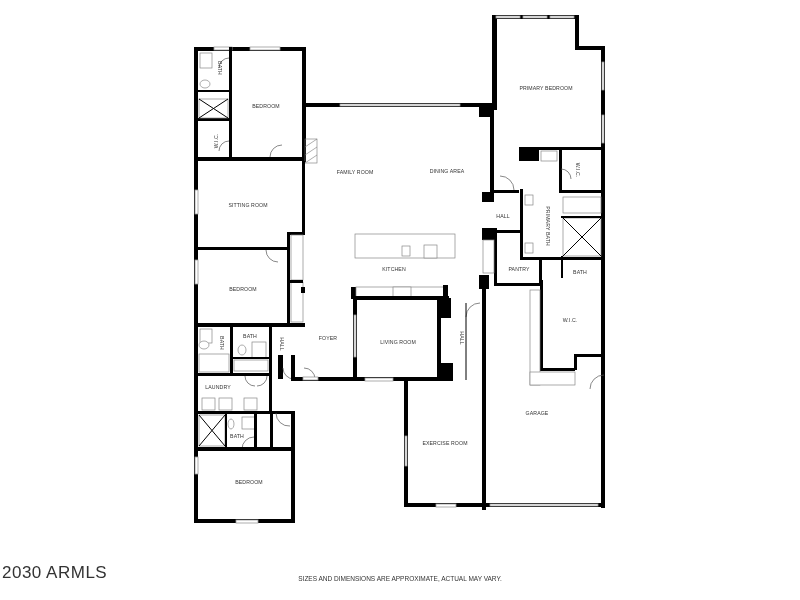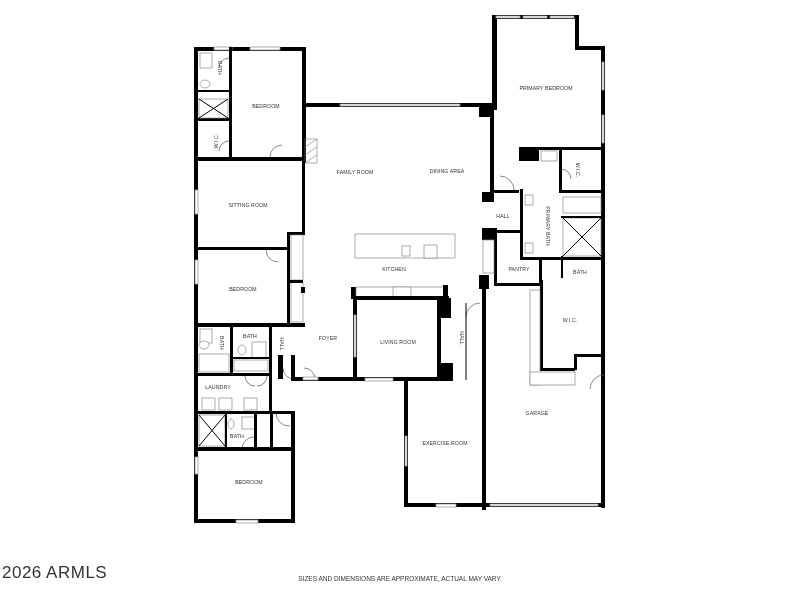--- a/index.html
+++ b/index.html
@@ -215,14 +215,14 @@
 <div class="lbl" style="left:445px;top:443px;">EXERCISE ROOM</div>
 <div class="lbl" style="left:546px;top:88px;">PRIMARY BEDROOM</div>
 <div class="lbl v" style="left:578px;top:170px;">W.I.C.</div>
 <div class="lbl" style="left:503px;top:216px;">HALL</div>
 <div class="lbl v" style="left:548px;top:226px;">PRIMARY BATH</div>
 <div class="lbl" style="left:519px;top:269px;">PANTRY</div>
 <div class="lbl" style="left:580px;top:272px;">BATH</div>
 <div class="lbl" style="left:570px;top:320px;">W.I.C.</div>
 <div class="lbl" style="left:537px;top:413px;">GARAGE</div>
 
-<div class="copyright">2026 ARMLS</div>
+<div class="copyright">2030 ARMLS</div>
 <div class="disclaimer">SIZES AND DIMENSIONS ARE APPROXIMATE, ACTUAL MAY VARY.</div>
 
 </body></html>

